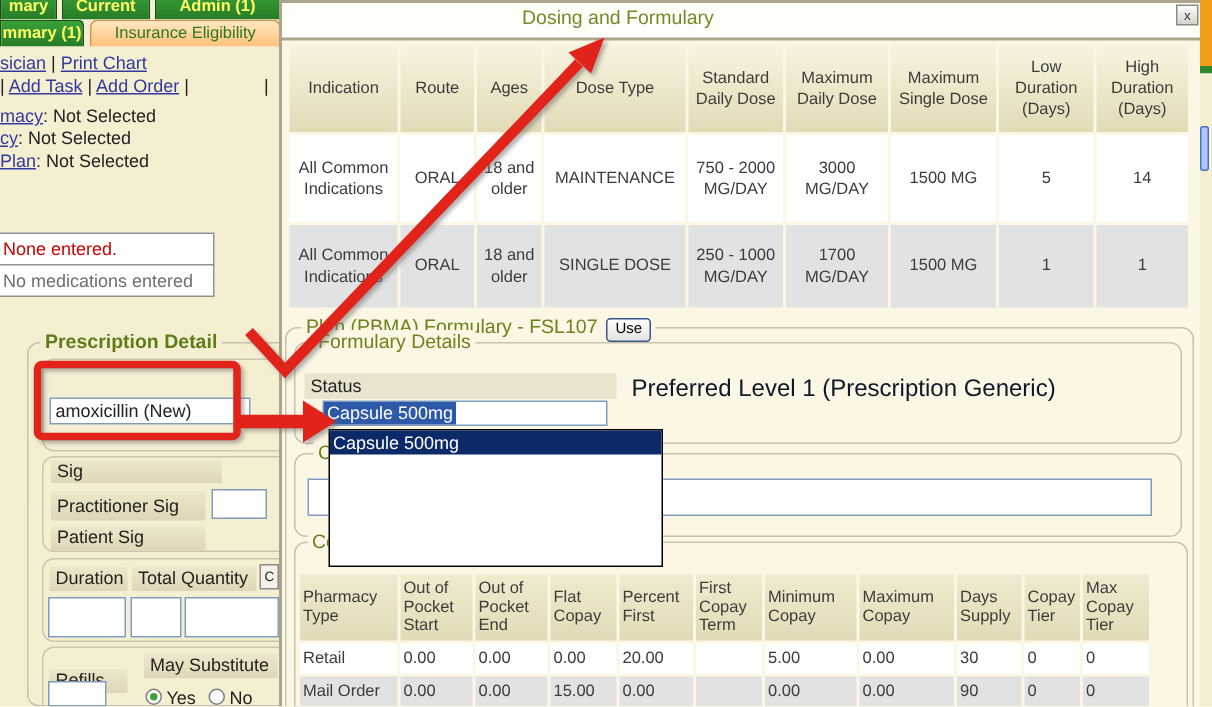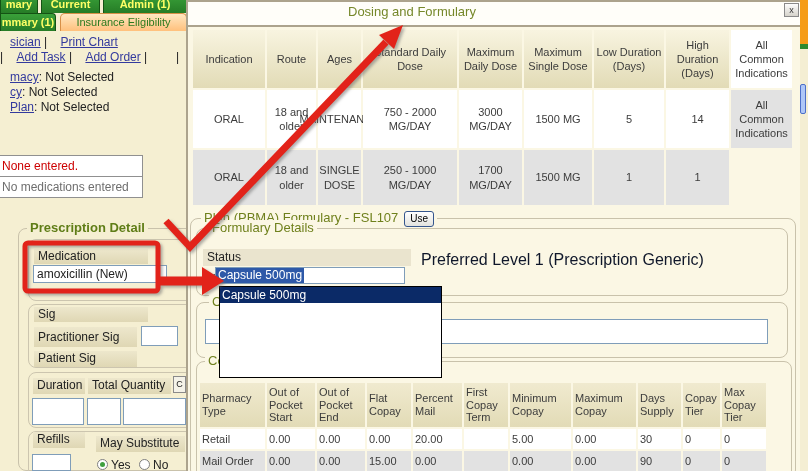--- a/index.html
+++ b/index.html
@@ -12,21 +12,21 @@
   .gtab { position: absolute; background: linear-gradient(#3AA13A,#267C26);
           border: 1px solid #145214; border-bottom: none;
           border-radius: 4px 4px 0 0; color: #FFFF66; font-weight: bold;
           font-size: 11px; text-align: center; line-height: 20px; }
   .ptab { position: absolute; background: linear-gradient(#FFE8C2,#FFC07C);
           border: 1px solid #D89048; border-bottom: none;
           border-radius: 5px 5px 0 0; color: #2C7A1E; font-size: 11px;
           text-align: center; line-height: 17px; }
 
   
-  .lnk { color: #333A9E; text-decoration: underline; cursor: pointer; margin-left: 10px; }
+  .lnk { color: #333A9E; text-decoration: underline; cursor: pointer; }
   .plain { color: #222; }
   .msgbox { position: absolute; background: #FFFFFF; border: 1px solid #909090;
             line-height: 20px; padding-left: 10px; }
   .fieldset { position: absolute; border: 1px solid #C9C2AB; border-radius: 8px; }
   .legend { position: absolute; top: -9px; background: #F5EFD2; padding: 0 3px;
             color: #5F7D17; font-weight: bold; font-size: 13px; white-space: nowrap; }
   .groupbox { position: absolute; border: 1px solid #CCC5AF; border-radius: 8px; }
   .tanbar { position: absolute; background: linear-gradient(#EDE7CC,#DFD7B4);
             color: #222; font-size: 12px; line-height: 15px; padding-left: 4px;
             white-space: nowrap; overflow: hidden; }
@@ -131,56 +131,56 @@
   </div>
 
   <div class="msgbox" style="left:-9px; top:155px; width:152px; height:22px; color:#CC0000;">None entered.</div>
   <div class="msgbox" style="left:-9px; top:176px; width:152px; height:22px; color:#6E6E6E;">No medications entered</div>
 
   <div class="fieldset" style="left:18px; top:228px; width:180px; height:243px;padding-left:11px;">
     <span class="legend" style="left:8px;">Prescription Detail</span>
   </div>
 
   <div class="groupbox" style="left:28px; top:239px; width:170px; height:62px;"></div>
-  <div class="tanbar" style="left:34px; top:249px; width:114px; height:15px;">Medication</div>
   <div class="inp" style="left:33px; top:265px; width:134px; height:18px; line-height:14px;">amoxicillin (New)</div>
 
   <div class="groupbox" style="left:28px; top:304px; width:170px; height:64px;"></div>
   <div class="tanbar" style="left:34px; top:307px; width:114px; height:15px;">Sig</div>
   <div class="tanbar" style="left:34px; top:327px; width:103px; height:20px; line-height:20px;">Practitioner Sig</div>
   <div class="inp" style="left:141px; top:326px; width:37px; height:20px;"></div>
   <div class="tanbar" style="left:34px; top:351px; width:103px; height:16px;">Patient Sig</div>
 
   <div class="groupbox" style="left:28px; top:372px; width:170px; height:56px;"></div>
   <div class="tanbar" style="left:33px; top:378px; width:52px; height:16px;">Duration</div>
   <div class="tanbar" style="left:88px; top:378px; width:83px; height:16px;">Total Quantity</div>
   <div class="abs" style="left:173px; top:376px; width:13px; height:17px; background:#F4F2E8; border:1px solid #8A8A8A; font-size:9px; text-align:center; line-height:15px;">C</div>
   <div class="inp" style="left:32px; top:398px; width:52px; height:27px;"></div>
   <div class="inp" style="left:87px; top:398px; width:34px; height:27px;"></div>
   <div class="inp" style="left:123px; top:398px; width:63px; height:27px;"></div>
 
   <div class="groupbox" style="left:28px; top:431px; width:170px; height:60px;"></div>
-  <div class="tanbar" style="left:33px; top:432px; width:52px; height:16px;">Refills</div>
+  <div class="tanbar" style="left:33px; top:446px; width:52px; height:16px;">Refills</div>
   <div class="tanbar" style="left:96px; top:436px; width:89px; height:16px;">May Substitute</div>
   <div class="inp" style="left:32px; top:454px; width:39px; height:17px;"></div>
   <div class="radio on" style="left:97px; top:459px;"></div>
   <div class="rlabel" style="left:111px; top:458px;">Yes</div>
   <div class="radio" style="left:139px; top:459px;"></div>
   <div class="rlabel" style="left:153px; top:458px;">No</div>
 
   <div id="dialog">
     <div id="titlebar"></div>
     <div id="dlg-title">Dosing and Formulary</div>
     <div id="closebtn">x</div>
     <div id="dlg-left-border"></div>
 
     <div id="dosing">
       <div class="dh">Indication</div>
       <div class="dh">Route</div>
       <div class="dh">Ages</div>
+      <div class="dh">Dose Type</div>
       <div class="dh">Standard Daily Dose</div>
       <div class="dh">Maximum Daily Dose</div>
       <div class="dh">Maximum Single Dose</div>
       <div class="dh">Low Duration (Days)</div>
       <div class="dh">High Duration (Days)</div>
 
       <div class="dc row-white">All Common Indications</div>
       <div class="dc row-white">ORAL</div>
       <div class="dc row-white">18 and older</div>
       <div class="dc row-white">MAINTENANCE</div>
@@ -220,21 +220,21 @@
     <div class="inp" style="left:19px; top:319px; width:563px; height:25px;"></div>
 
     <div class="fieldset" style="left:10px; top:361px; width:596px; height:120px; border-color:#C9C2AB;">
       <span class="dlg-legend" style="left:8px;">Copay Details</span>
     </div>
     <div id="copay">
       <div class="ch">Pharmacy Type</div>
       <div class="ch">Out of Pocket Start</div>
       <div class="ch">Out of Pocket End</div>
       <div class="ch">Flat Copay</div>
-      <div class="ch">Percent Mail</div>
+      <div class="ch">Percent First</div>
       <div class="ch">First Copay Term</div>
       <div class="ch">Minimum Copay</div>
       <div class="ch">Maximum Copay</div>
       <div class="ch">Days Supply</div>
       <div class="ch">Copay Tier</div>
       <div class="ch">Max Copay Tier</div>
 
       <div class="cc row-white">Retail</div>
       <div class="cc row-white">0.00</div>
       <div class="cc row-white">0.00</div>

